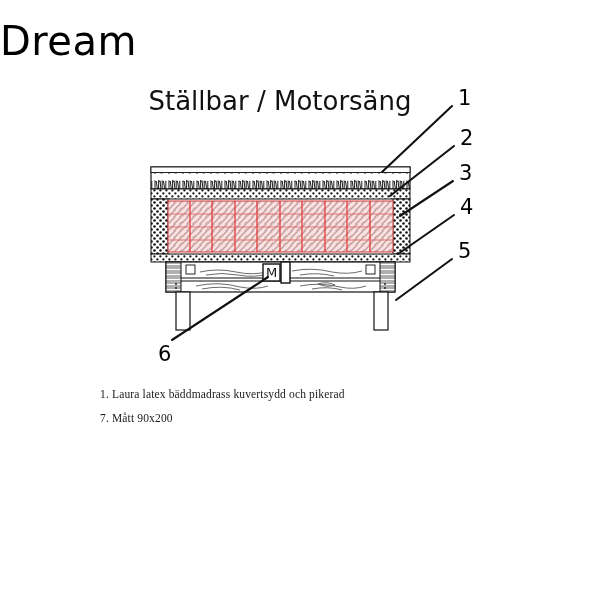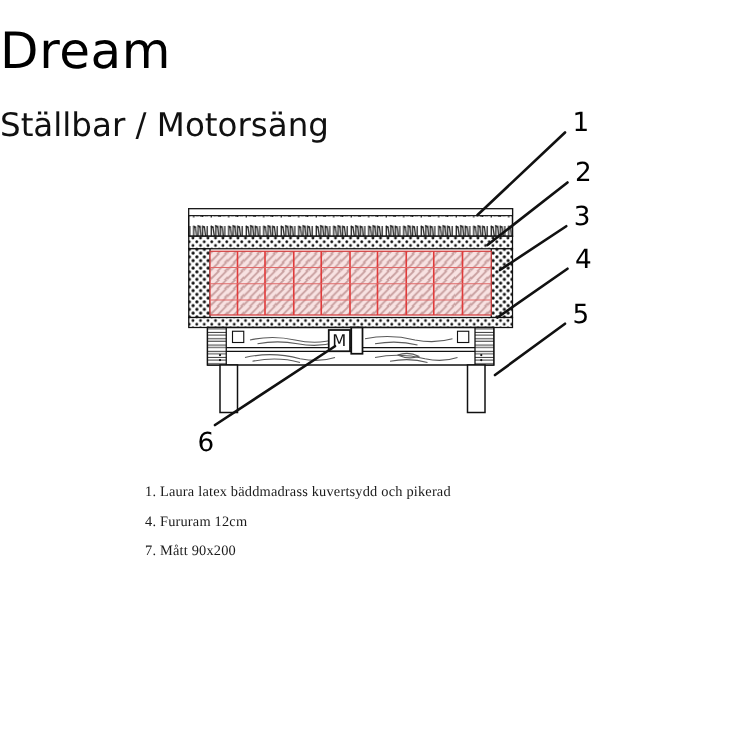--- a/index.html
+++ b/index.html
@@ -24,20 +24,21 @@
     font-family: "DejaVu Sans", sans-serif;
     font-size: 40px;
     font-weight: 400;
     color: #000;
     letter-spacing: 0.5px;
   }
   #subtitle {
     position: absolute;
     left: 0; top: 86px;
     width: 560px;
+    text-align: center;
     font-family: "DejaVu Sans", sans-serif;
     font-size: 26px;
     font-weight: 400;
     color: #111;
   }
   
   #diagram {
     position: absolute;
     left: 0; top: 0;
     width: 600px; height: 600px;
@@ -49,21 +50,20 @@
     font-size: 21px;
     color: #000;
     line-height: 1;
   }
   
   #legend {
     position: absolute;
     left: 100px;
     top: 388px;
     width: 420px;
-    margin-left: 16px;
   }
   .legend-row {
     font-family: "Liberation Serif", serif;
     font-size: 11.5px;
     color: #1a1a1a;
     margin-bottom: 11.5px;
     white-space: nowrap;
     letter-spacing: 0.15px;
   }
   .legend-idx { display: inline; }
@@ -215,22 +215,18 @@
   <div class="callout-num" style="left:460px; top:197px;">4</div>
   <div class="callout-num" style="left:458px; top:241px;">5</div>
   <div class="callout-num" style="left:158px; top:344px;">6</div>
 
   <div id="legend">
     <div class="legend-row">
       <span class="legend-idx">1.</span>
       <span class="legend-text">Laura latex bäddmadrass kuvertsydd och pikerad</span>
     </div>
     <div class="legend-row">
-      <span class="legend-idx">4.</span>
-      <span class="legend-text">Fururam 12cm</span>
-    </div>
-    <div class="legend-row">
       <span class="legend-idx">7.</span>
       <span class="legend-text">Mått 90x200</span>
     </div>
   </div>
 
 </div>
 
 </body></html>

